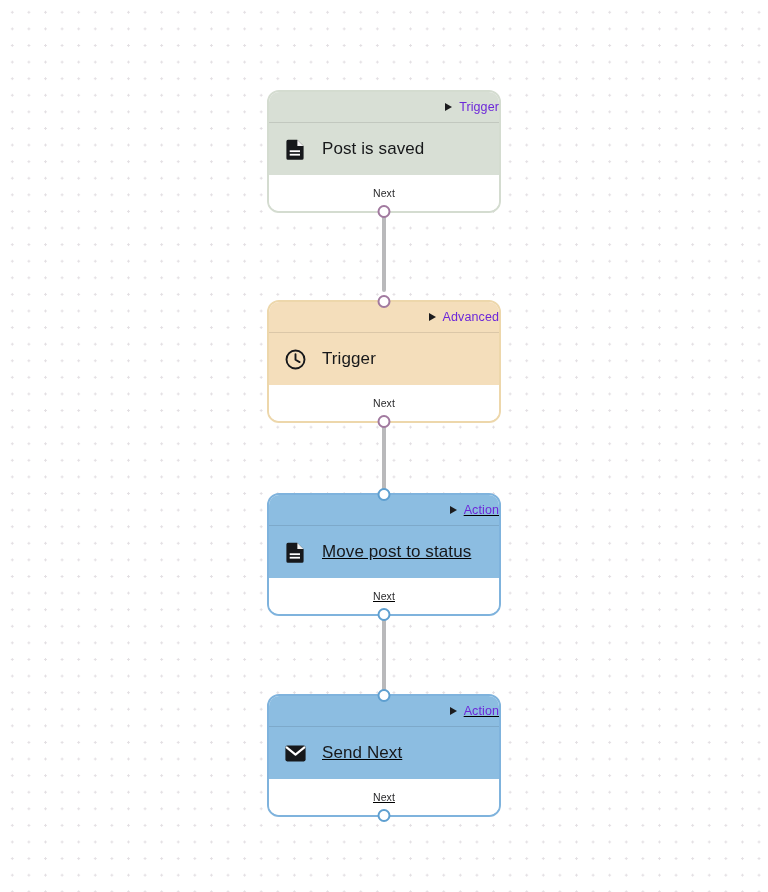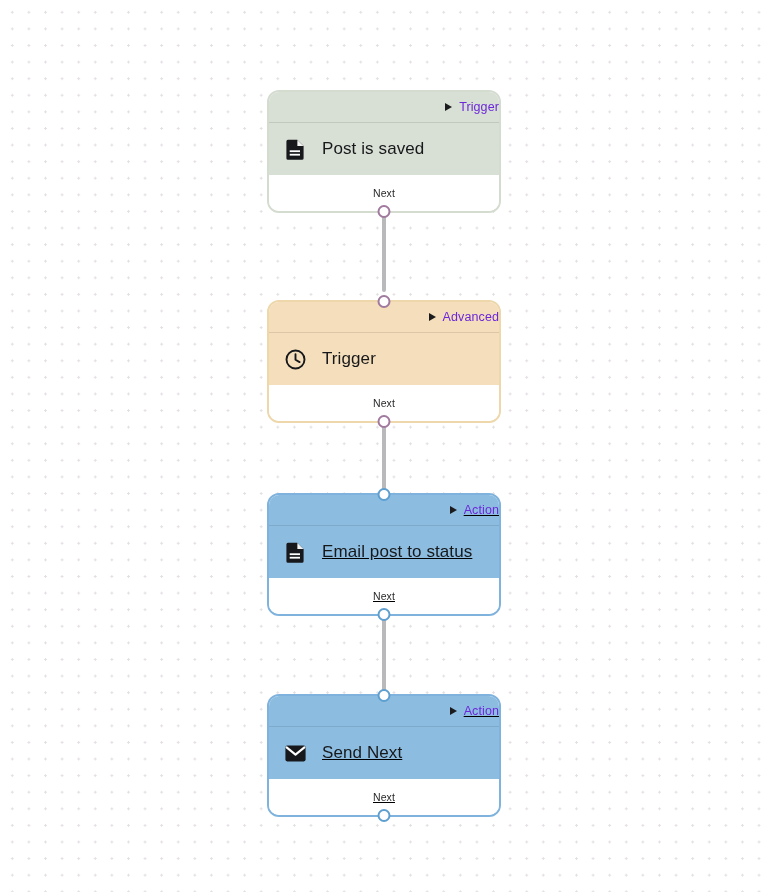--- a/index.html
+++ b/index.html
@@ -198,21 +198,21 @@
         </div>
         <div class="node-body">
           <span class="glyph">
             <svg width="19" height="21" viewBox="0 0 19 21" aria-hidden="true">
               <path d="M2 0.8 h9.2 L17.6 7.0 V19.2 a1.6 1.6 0 0 1-1.6 1.6 H2 A1.6 1.6 0 0 1 0.4 19.2 V2.4 A1.6 1.6 0 0 1 2 0.8 Z" fill="currentColor"></path>
               <path d="M11.4 0.9 V7.0 h6.1 Z" fill="#ffffff" opacity="0.95"></path>
               <rect x="3.7" y="11.3" width="10.3" height="1.8" fill="#ffffff"></rect>
               <rect x="3.7" y="14.8" width="10.3" height="1.8" fill="#ffffff"></rect>
             </svg>
           </span>
-          <span class="node-title">Email post to status</span>
+          <span class="node-title">Move post to status</span>
         </div>
         <div class="node-footer">
           <span>Next</span>
         </div>
       </div>
       <span class="port in"></span>
       <span class="port out"></span>
     </div>
     <div class="node action" style="left: 267px; top: 694px;">
       <div class="node-inner">

